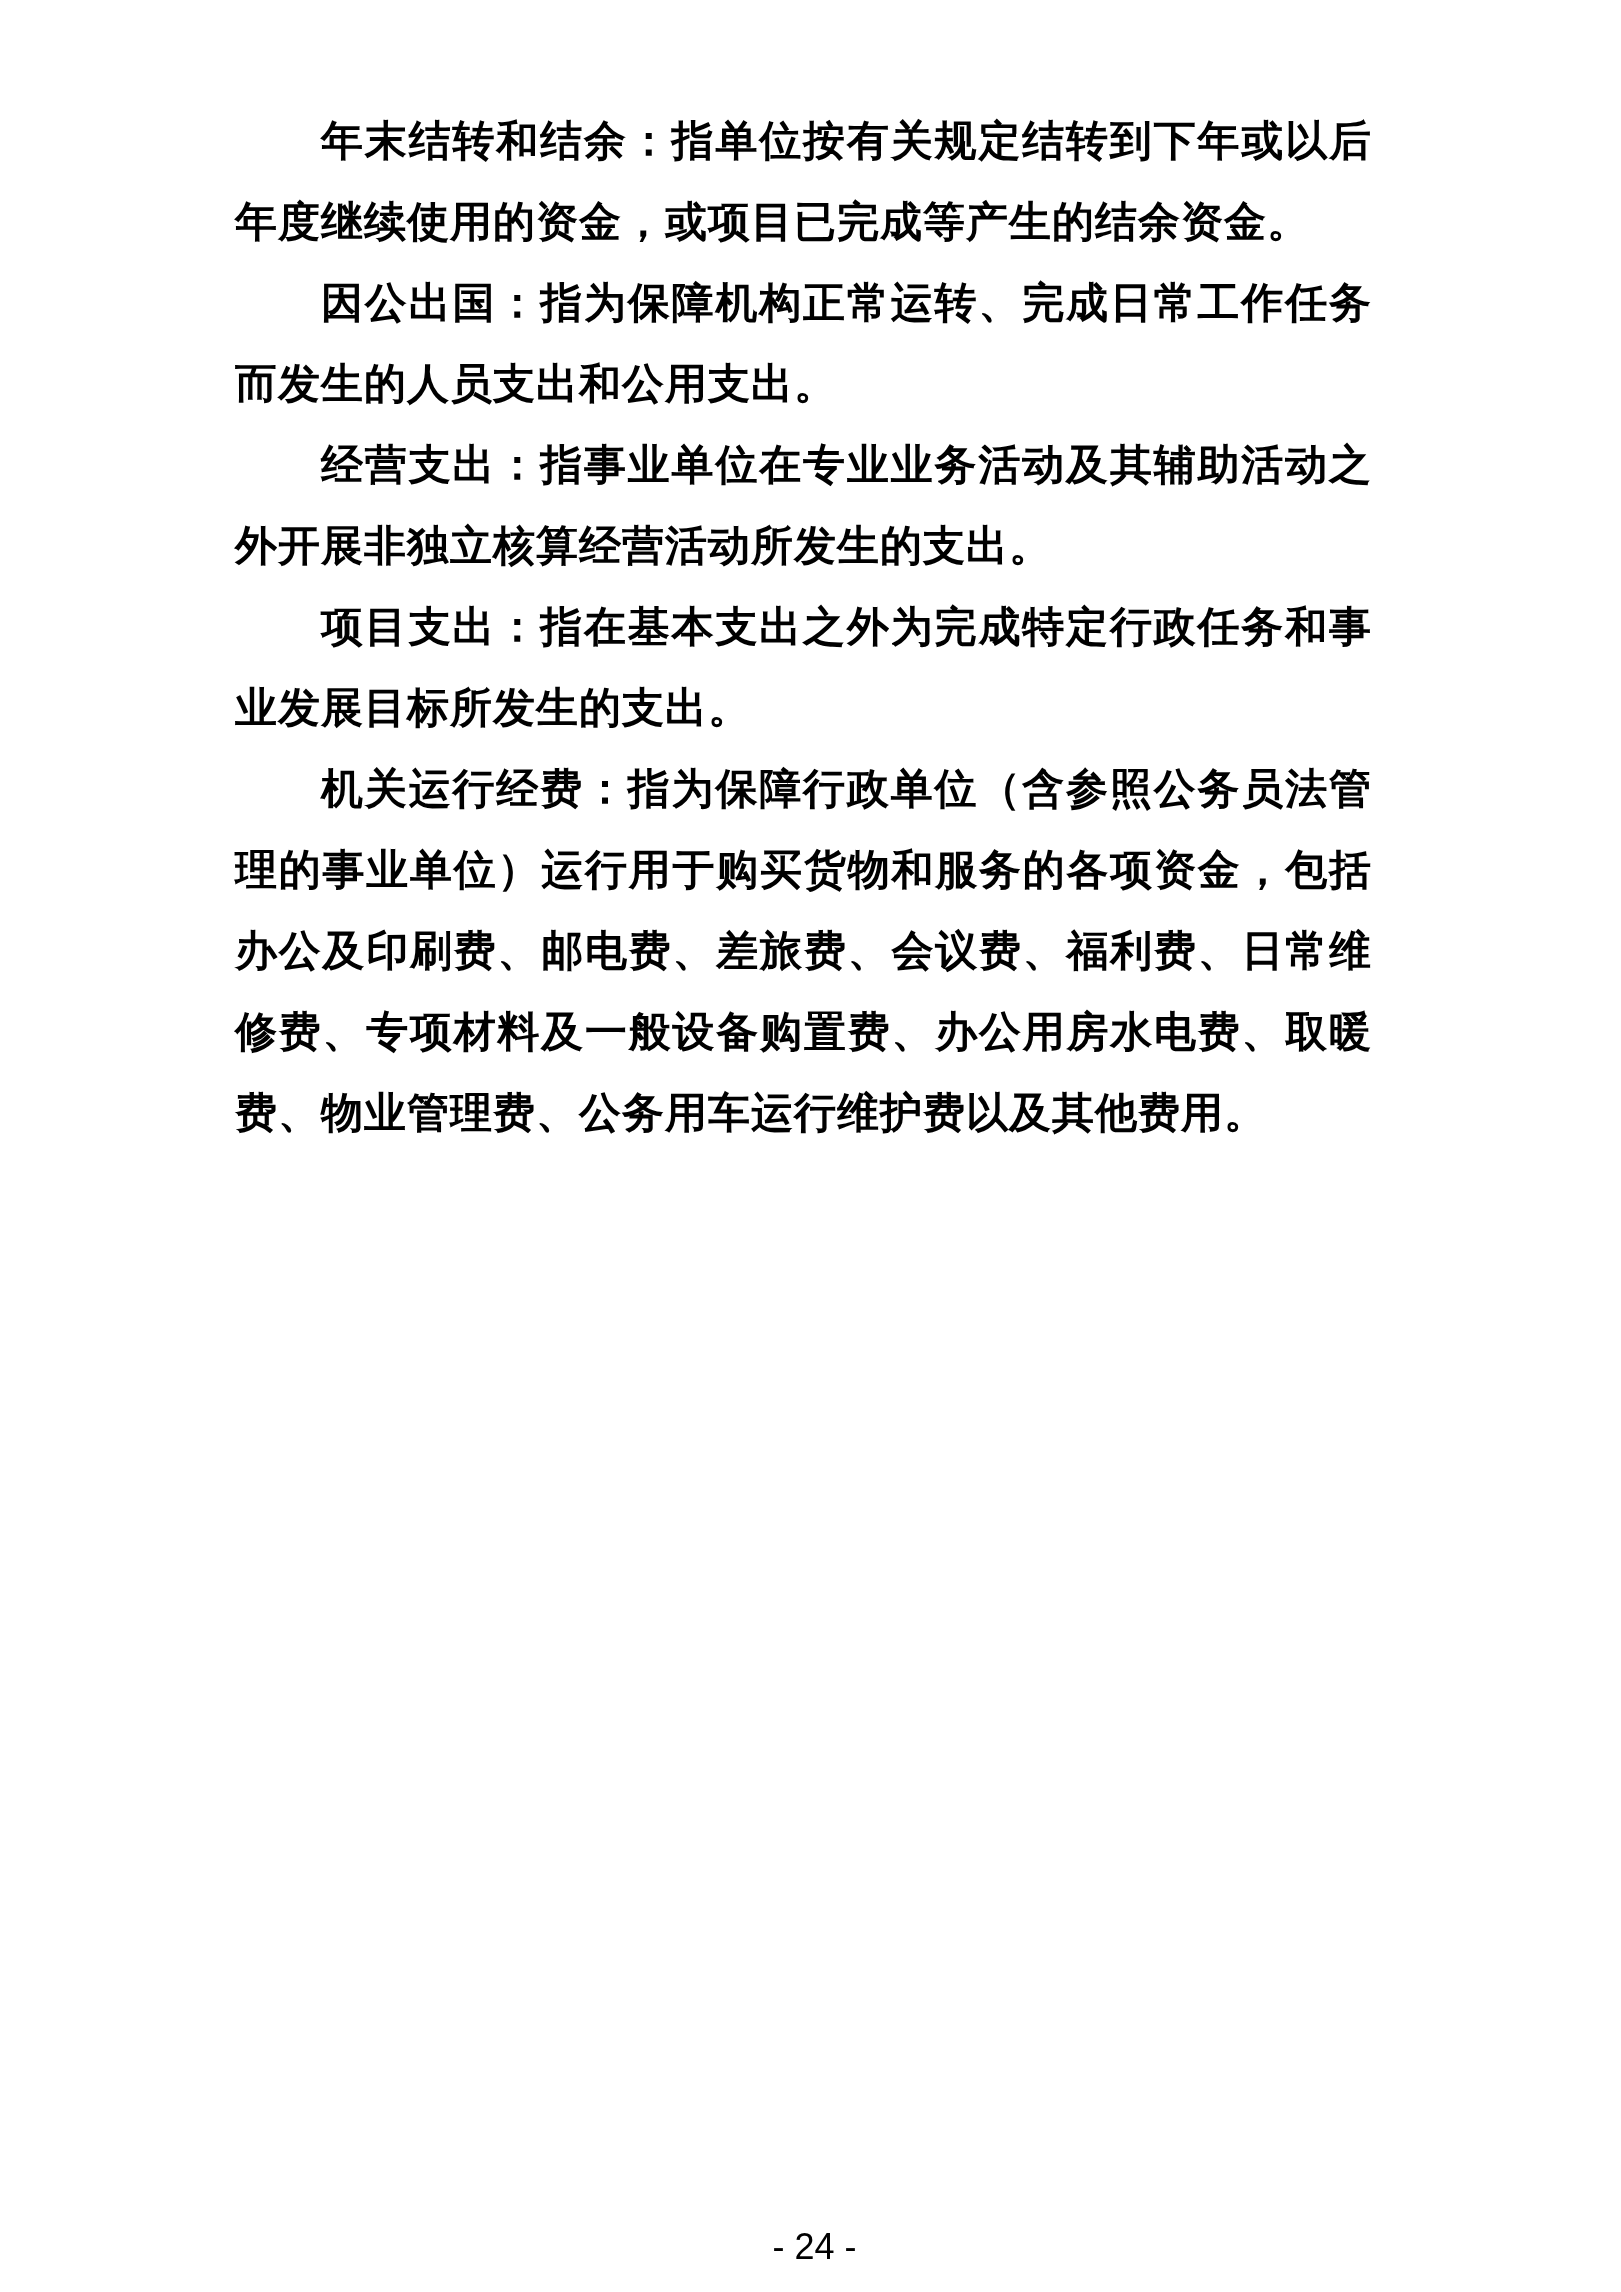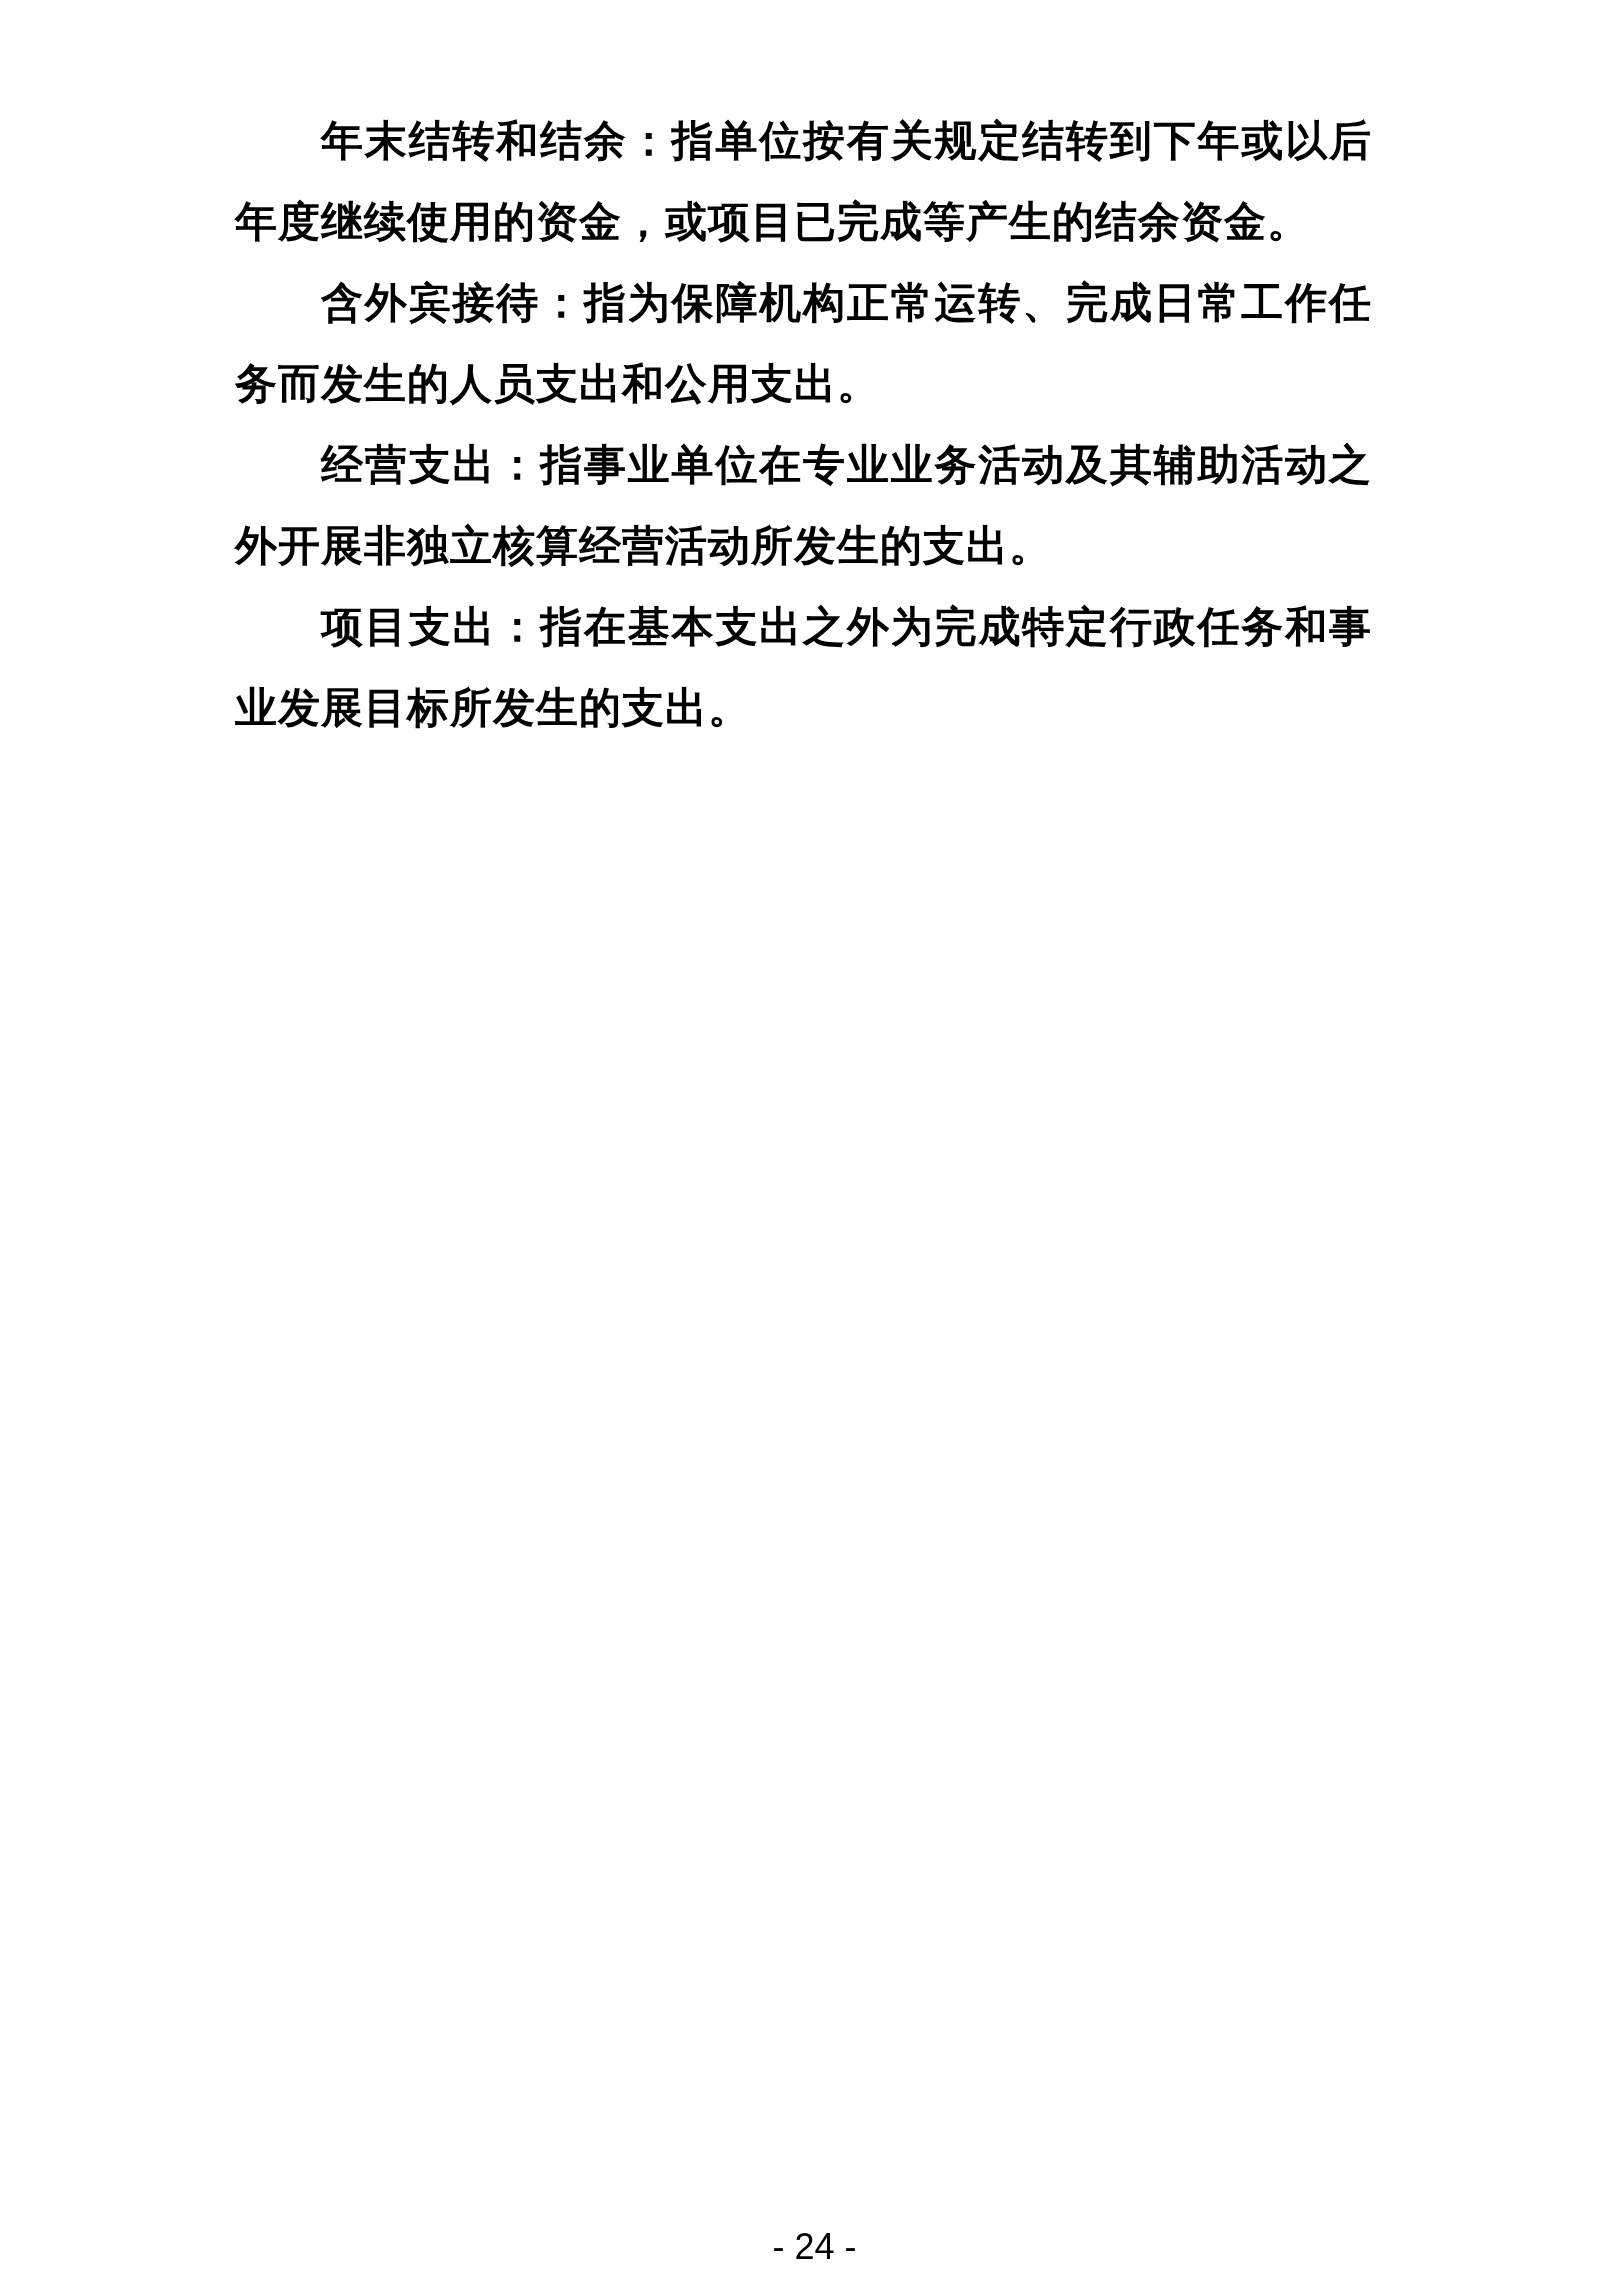--- a/index.html
+++ b/index.html
@@ -54,25 +54,26 @@
   }
 </style>
 </head>
 <body>
 
 <div class="page">
   <div class="content">
 
     <p class="para"><span class="term">年末结转和结余：</span><span class="body-text">指单位按有关规定结转到下年或以后年度继续使用的资金，或项目已完成等产生的结余资金。</span></p>
 
-    <p class="para"><span class="term">含外宾接待：</span><span class="body-text">指为保障机构正常运转、完成日常工作任务而发生的人员支出和公用支出。</span></p>
+    <p class="para"><span class="term">因公出国：</span><span class="body-text">指为保障机构正常运转、完成日常工作任务而发生的人员支出和公用支出。</span></p>
 
     <p class="para"><span class="term">经营支出：</span><span class="body-text">指事业单位在专业业务活动及其辅助活动之外开展非独立核算经营活动所发生的支出。</span></p>
 
     <p class="para"><span class="term">项目支出：</span><span class="body-text">指在基本支出之外为完成特定行政任务和事业发展目标所发生的支出。</span></p>
 
 
+    <p class="para"><span class="term">机关运行经费：</span><span class="body-text">指为保障行政单位（含参照公务员法管理的事业单位）运行用于购买货物和服务的各项资金，包括办公及印刷费、邮电费、差旅费、会议费、福利费、日常维修费、专项材料及一般设备购置费、办公用房水电费、取暖费、物业管理费、公务用车运行维护费以及其他费用。</span></p>
 
   </div>
 
   <div class="footer">- 24 -</div>
 </div>
 
 
 </body></html>

